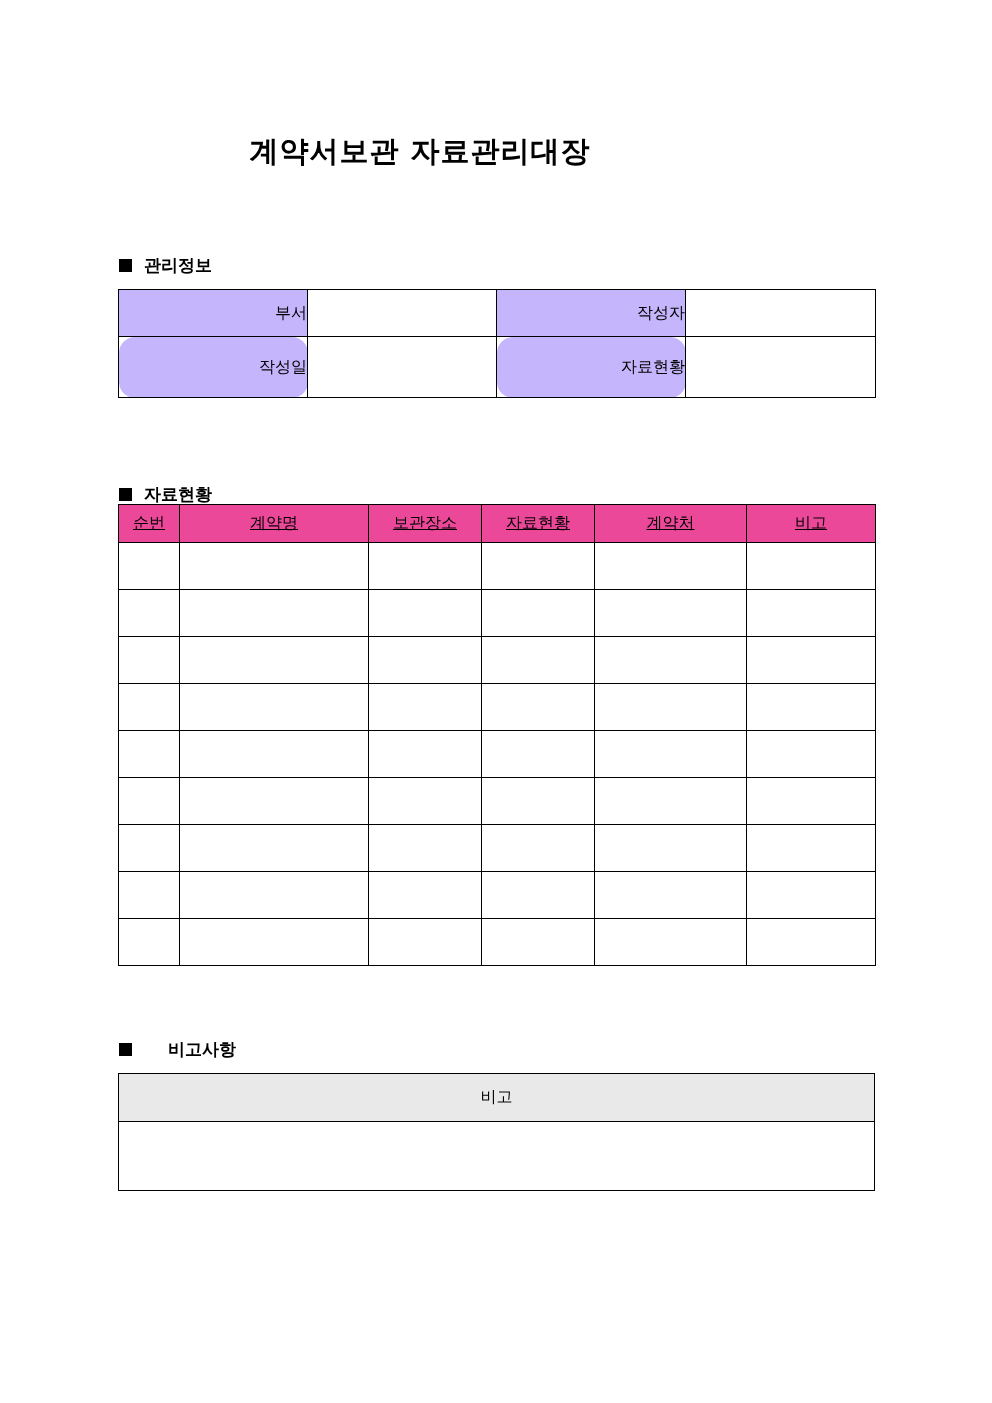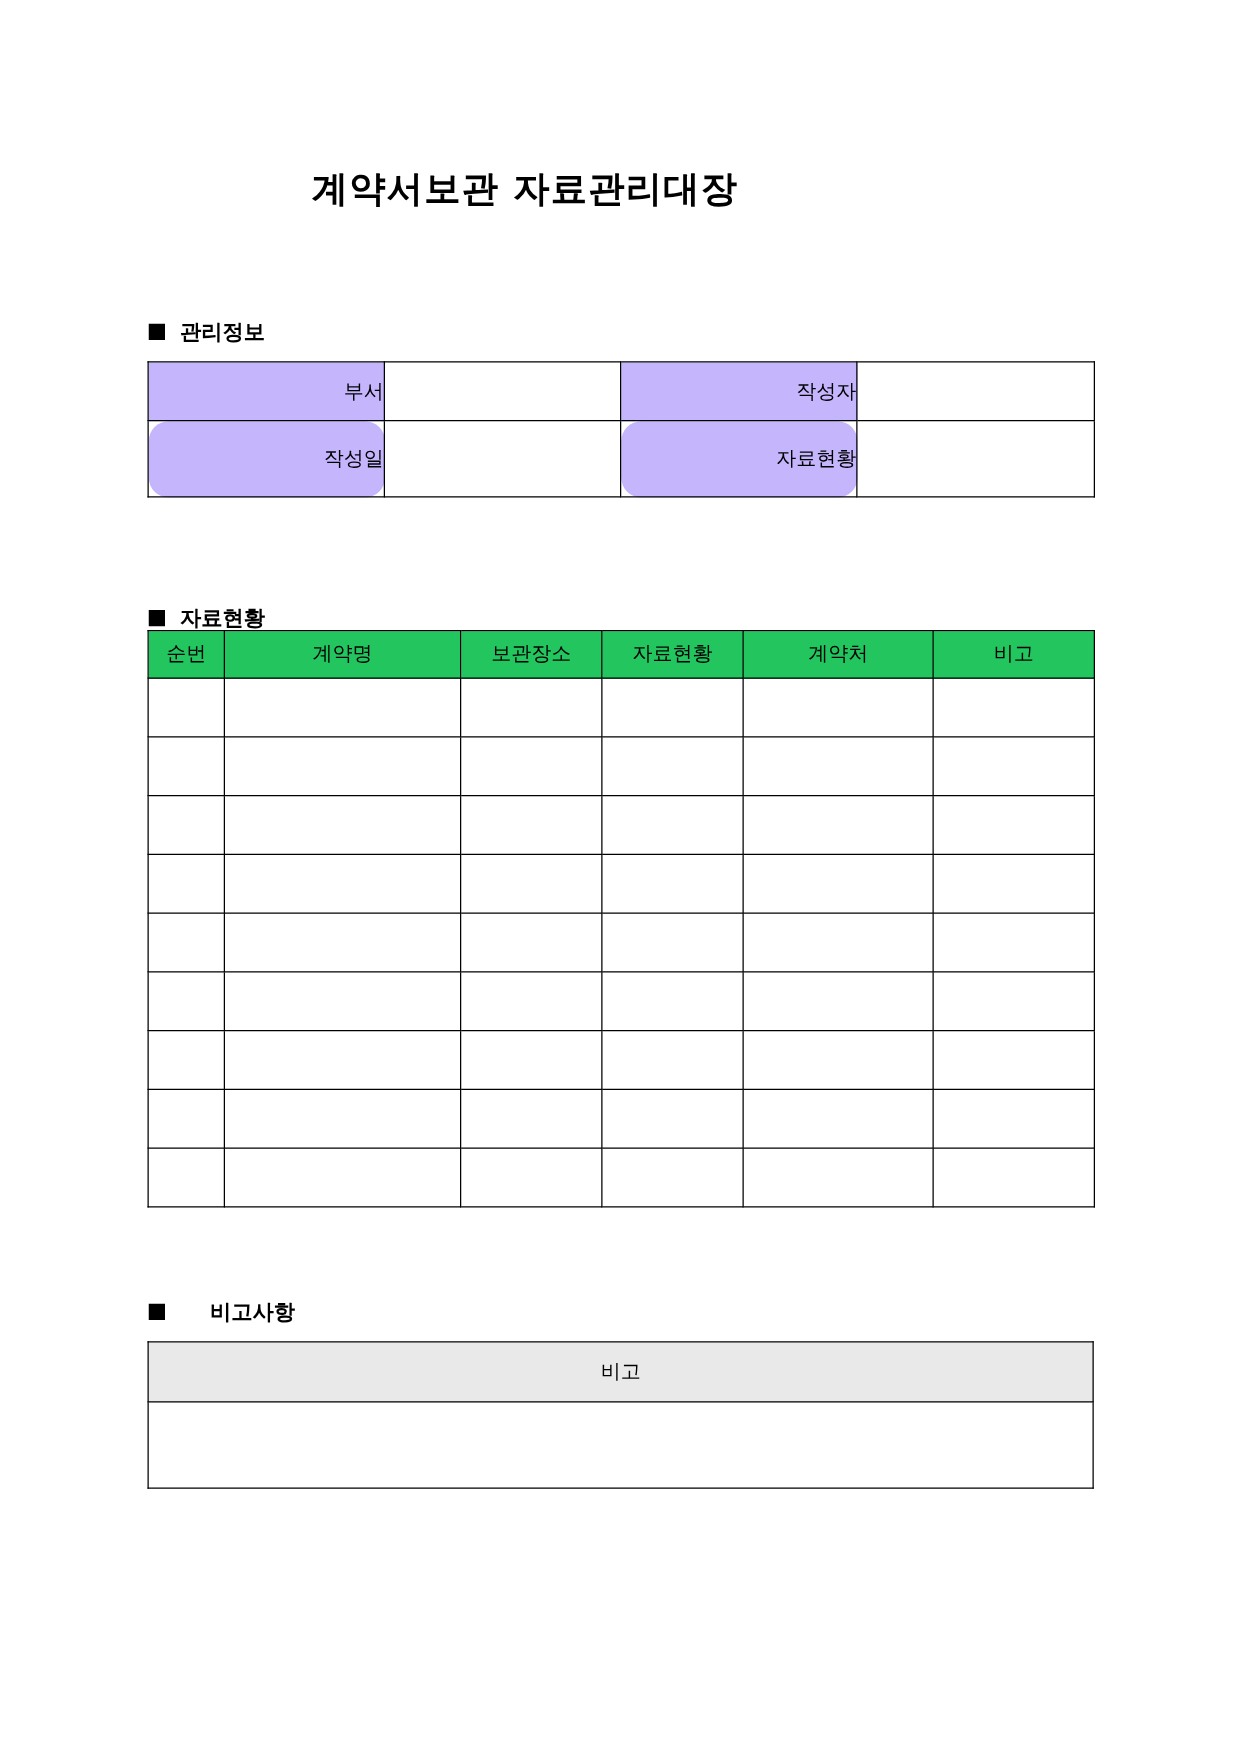--- a/index.html
+++ b/index.html
@@ -24,21 +24,21 @@
     }
     td, th {
       border: 1.5px solid #000; text-align: center; vertical-align: middle;
       font-weight: normal; padding: 0;
     }
     .gray { background: #c4b5fd; text-align: right; }
     #info-table { top: 289px; }
     #info-table tr.r1 td { height: 46px; }
     #info-table tr.r2 td { height: 60px; border-radius: 16px; }
     #status-table { top: 504px; }
-    #status-table th { height: 37px; background: #22c55e; }
+    #status-table th { height: 37px; background: #ec4899; text-decoration: underline; }
     #status-table td { height: 46px; }
     #remarks-table { top: 1073px; }
     #remarks-table th { height: 47px; background: #e9e9e9; }
     #remarks-table td { height: 68px; }
   </style>
 </head>
 <body>
 
 <div class="title">계약서보관 자료관리대장</div>
 

